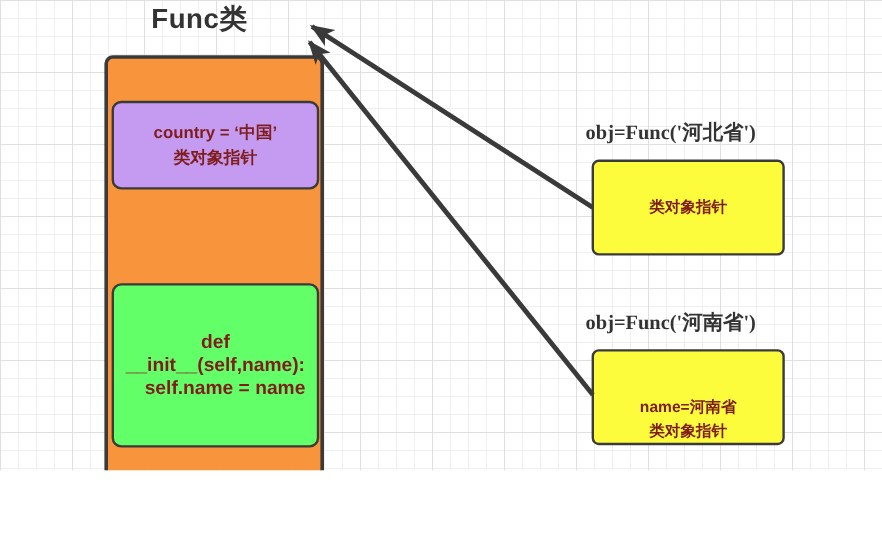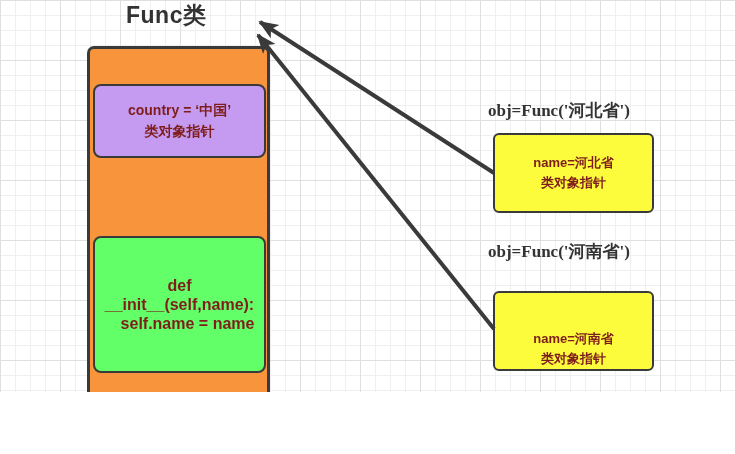--- a/index.html
+++ b/index.html
@@ -68,21 +68,21 @@
   #init-method-box .code-line2 { padding-left: 16px; }
 
   .obj-label {
     font-size: 17px;
     font-weight: bold;
     color: #333333;
     white-space: nowrap;
     font-family: Liberation Serif, serif;
   }
   #obj1-label { left: 488px; top: 99px; }
-  #obj2-label { left: 488px; top: 240px; }
+  #obj2-label { left: 488px; top: 257px; }
 
   .obj-box {
     width: 161px; height: 80px;
     border-radius: 6px;
     font-size: 13px;
     line-height: 20px;
   }
   #obj1-box { left: 493px; top: 133px; }
   #obj2-box { left: 493px; top: 291px; justify-content: flex-end; }
 
@@ -108,21 +108,20 @@
   </div>
 
   <div id="init-method-box" class="abs inner-box" style="background-color: rgb(99, 255, 104);">
     <div>def __init__(self,name):</div>
     <div class="code-line2">self.name = name</div>
   </div>
 
   <div id="obj1-label" class="abs obj-label">obj=Func('河北省')</div>
 
   <div id="obj1-box" class="abs inner-box obj-box" style="background-color: rgb(252, 252, 60);">
-    <div>name=河北省</div>
     <div>类对象指针</div>
   </div>
 
   <div id="obj2-label" class="abs obj-label">obj=Func('河南省')</div>
 
   <div id="obj2-box" class="abs inner-box obj-box" style="background-color: rgb(252, 252, 60);">
     <div>name=河南省</div>
     <div>类对象指针</div>
   </div>
 

